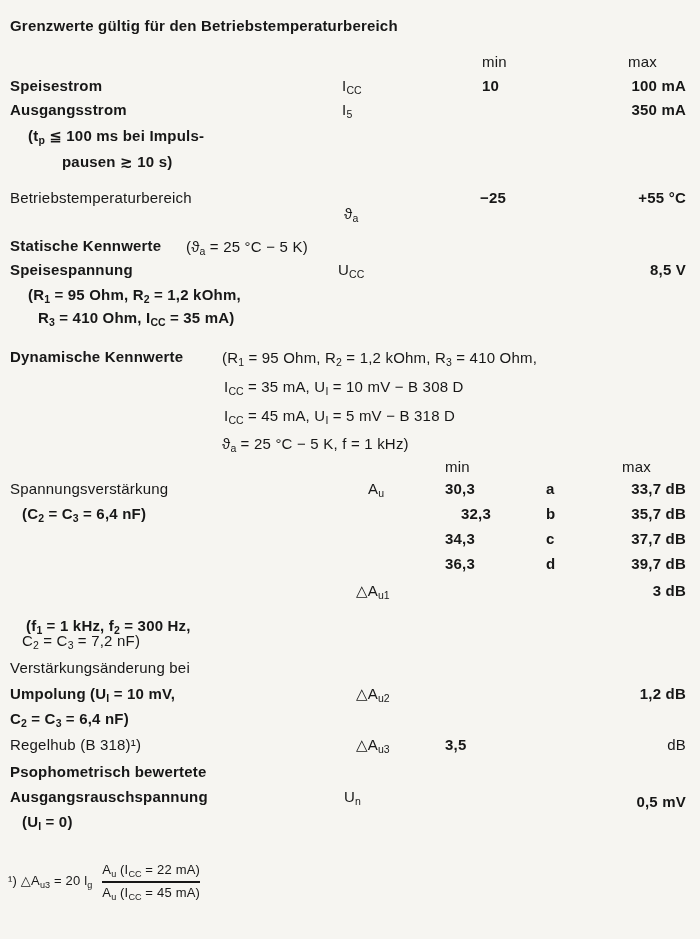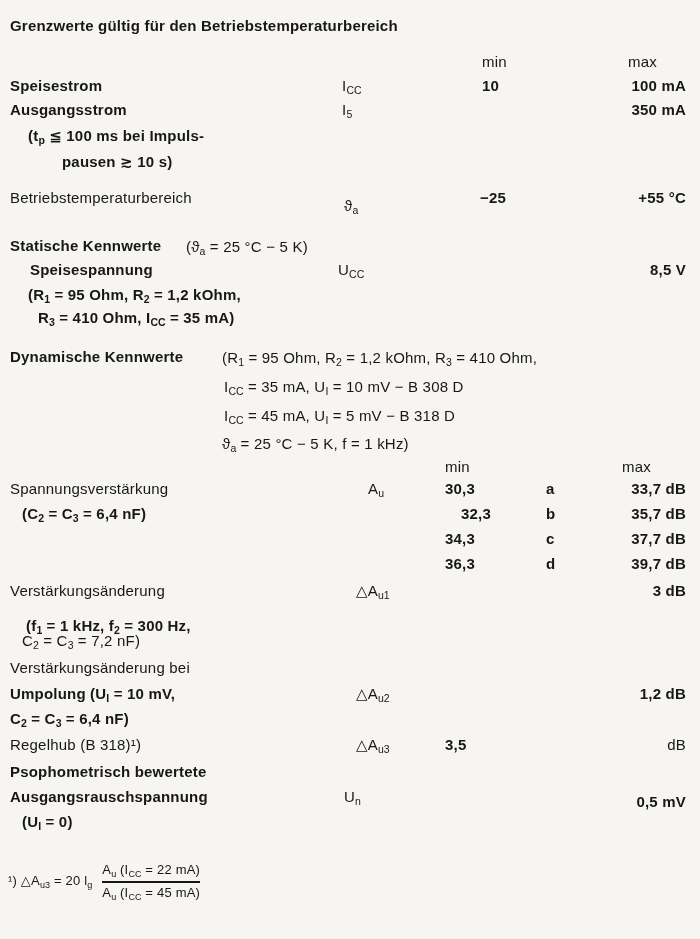--- a/index.html
+++ b/index.html
@@ -51,28 +51,28 @@
   <span class="t r" style="top:76px;">100 mA</span>
 
   <span class="t b" style="left:10px;top:100px;">Ausgangsstrom</span>
   <span class="t" style="left:342px;top:100px;">I<sub>5</sub></span>
   <span class="t r" style="top:100px;">350 mA</span>
 
   <span class="t b" style="left:28px;top:126px;">(t<sub>p</sub> ≦ 100 ms bei Impuls-</span>
   <span class="t b" style="left:62px;top:152px;">pausen ≳ 10 s)</span>
 
   <span class="t" style="left:10px;top:188px;">Betriebstemperaturbereich</span>
-  <span class="t" style="left:344px;top:196px;">ϑ<sub>a</sub></span>
+  <span class="t" style="left:344px;top:204px;">ϑ<sub>a</sub></span>
   <span class="t v" style="left:480px;top:188px;">−25</span>
   <span class="t r" style="top:188px;">+55 °C</span>
 
   <span class="t b" style="left:10px;top:236px;">Statische Kennwerte</span>
   <span class="t" style="left:186px;top:237px;">(ϑ<sub>a</sub> = 25 °C − 5 K)</span>
 
-  <span class="t b" style="left:10px;top:260px;margin-left:20px;">Speisespannung</span>
+  <span class="t b" style="left:10px;top:260px;">Speisespannung</span>
   <span class="t" style="left:338px;top:260px;">U<sub>CC</sub></span>
   <span class="t r" style="top:260px;">8,5 V</span>
 
   <span class="t b" style="left:28px;top:285px;">(R<sub>1</sub> = 95 Ohm, R<sub>2</sub> = 1,2 kOhm,</span>
   <span class="t b" style="left:38px;top:308px;">R<sub>3</sub> = 410 Ohm, I<sub>CC</sub> = 35 mA)</span>
 
   <span class="t b" style="left:10px;top:347px;">Dynamische Kennwerte</span>
   <span class="t" style="left:222px;top:348px;">(R<sub>1</sub> = 95 Ohm, R<sub>2</sub> = 1,2 kOhm, R<sub>3</sub> = 410 Ohm,</span>
   <span class="t" style="left:224px;top:377px;">I<sub>CC</sub> = 35 mA, U<sub>I</sub> = 10 mV − B 308 D</span>
   <span class="t" style="left:224px;top:406px;">I<sub>CC</sub> = 45 mA, U<sub>I</sub> = 5 mV − B 318 D</span>
@@ -93,21 +93,20 @@
   <span class="t r" style="top:504px;">35,7 dB</span>
 
   <span class="t v" style="left:445px;top:529px;">34,3</span>
   <span class="t v" style="left:546px;top:529px;">c</span>
   <span class="t r" style="top:529px;">37,7 dB</span>
 
   <span class="t v" style="left:445px;top:554px;">36,3</span>
   <span class="t v" style="left:546px;top:554px;">d</span>
   <span class="t r" style="top:554px;">39,7 dB</span>
 
-  <span class="t" style="left:10px;top:581px;">Verstärkungsänderung</span>
   <span class="t" style="left:356px;top:581px;">△A<sub>u1</sub></span>
   <span class="t r" style="top:581px;">3 dB</span>
   <span class="t b" style="left:26px;top:607px;margin-top:9px;">(f<sub>1</sub> = 1 kHz, f<sub>2</sub> = 300 Hz,</span>
   <span class="t" style="left:22px;top:631px;">C<sub>2</sub> = C<sub>3</sub> = 7,2 nF)</span>
 
   <span class="t" style="left:10px;top:658px;">Verstärkungsänderung bei</span>
   <span class="t b" style="left:10px;top:684px;">Umpolung (U<sub>I</sub> = 10 mV,</span>
   <span class="t" style="left:356px;top:684px;">△A<sub>u2</sub></span>
   <span class="t r" style="top:684px;">1,2 dB</span>
   <span class="t b" style="left:10px;top:709px;">C<sub>2</sub> = C<sub>3</sub> = 6,4 nF)</span>

